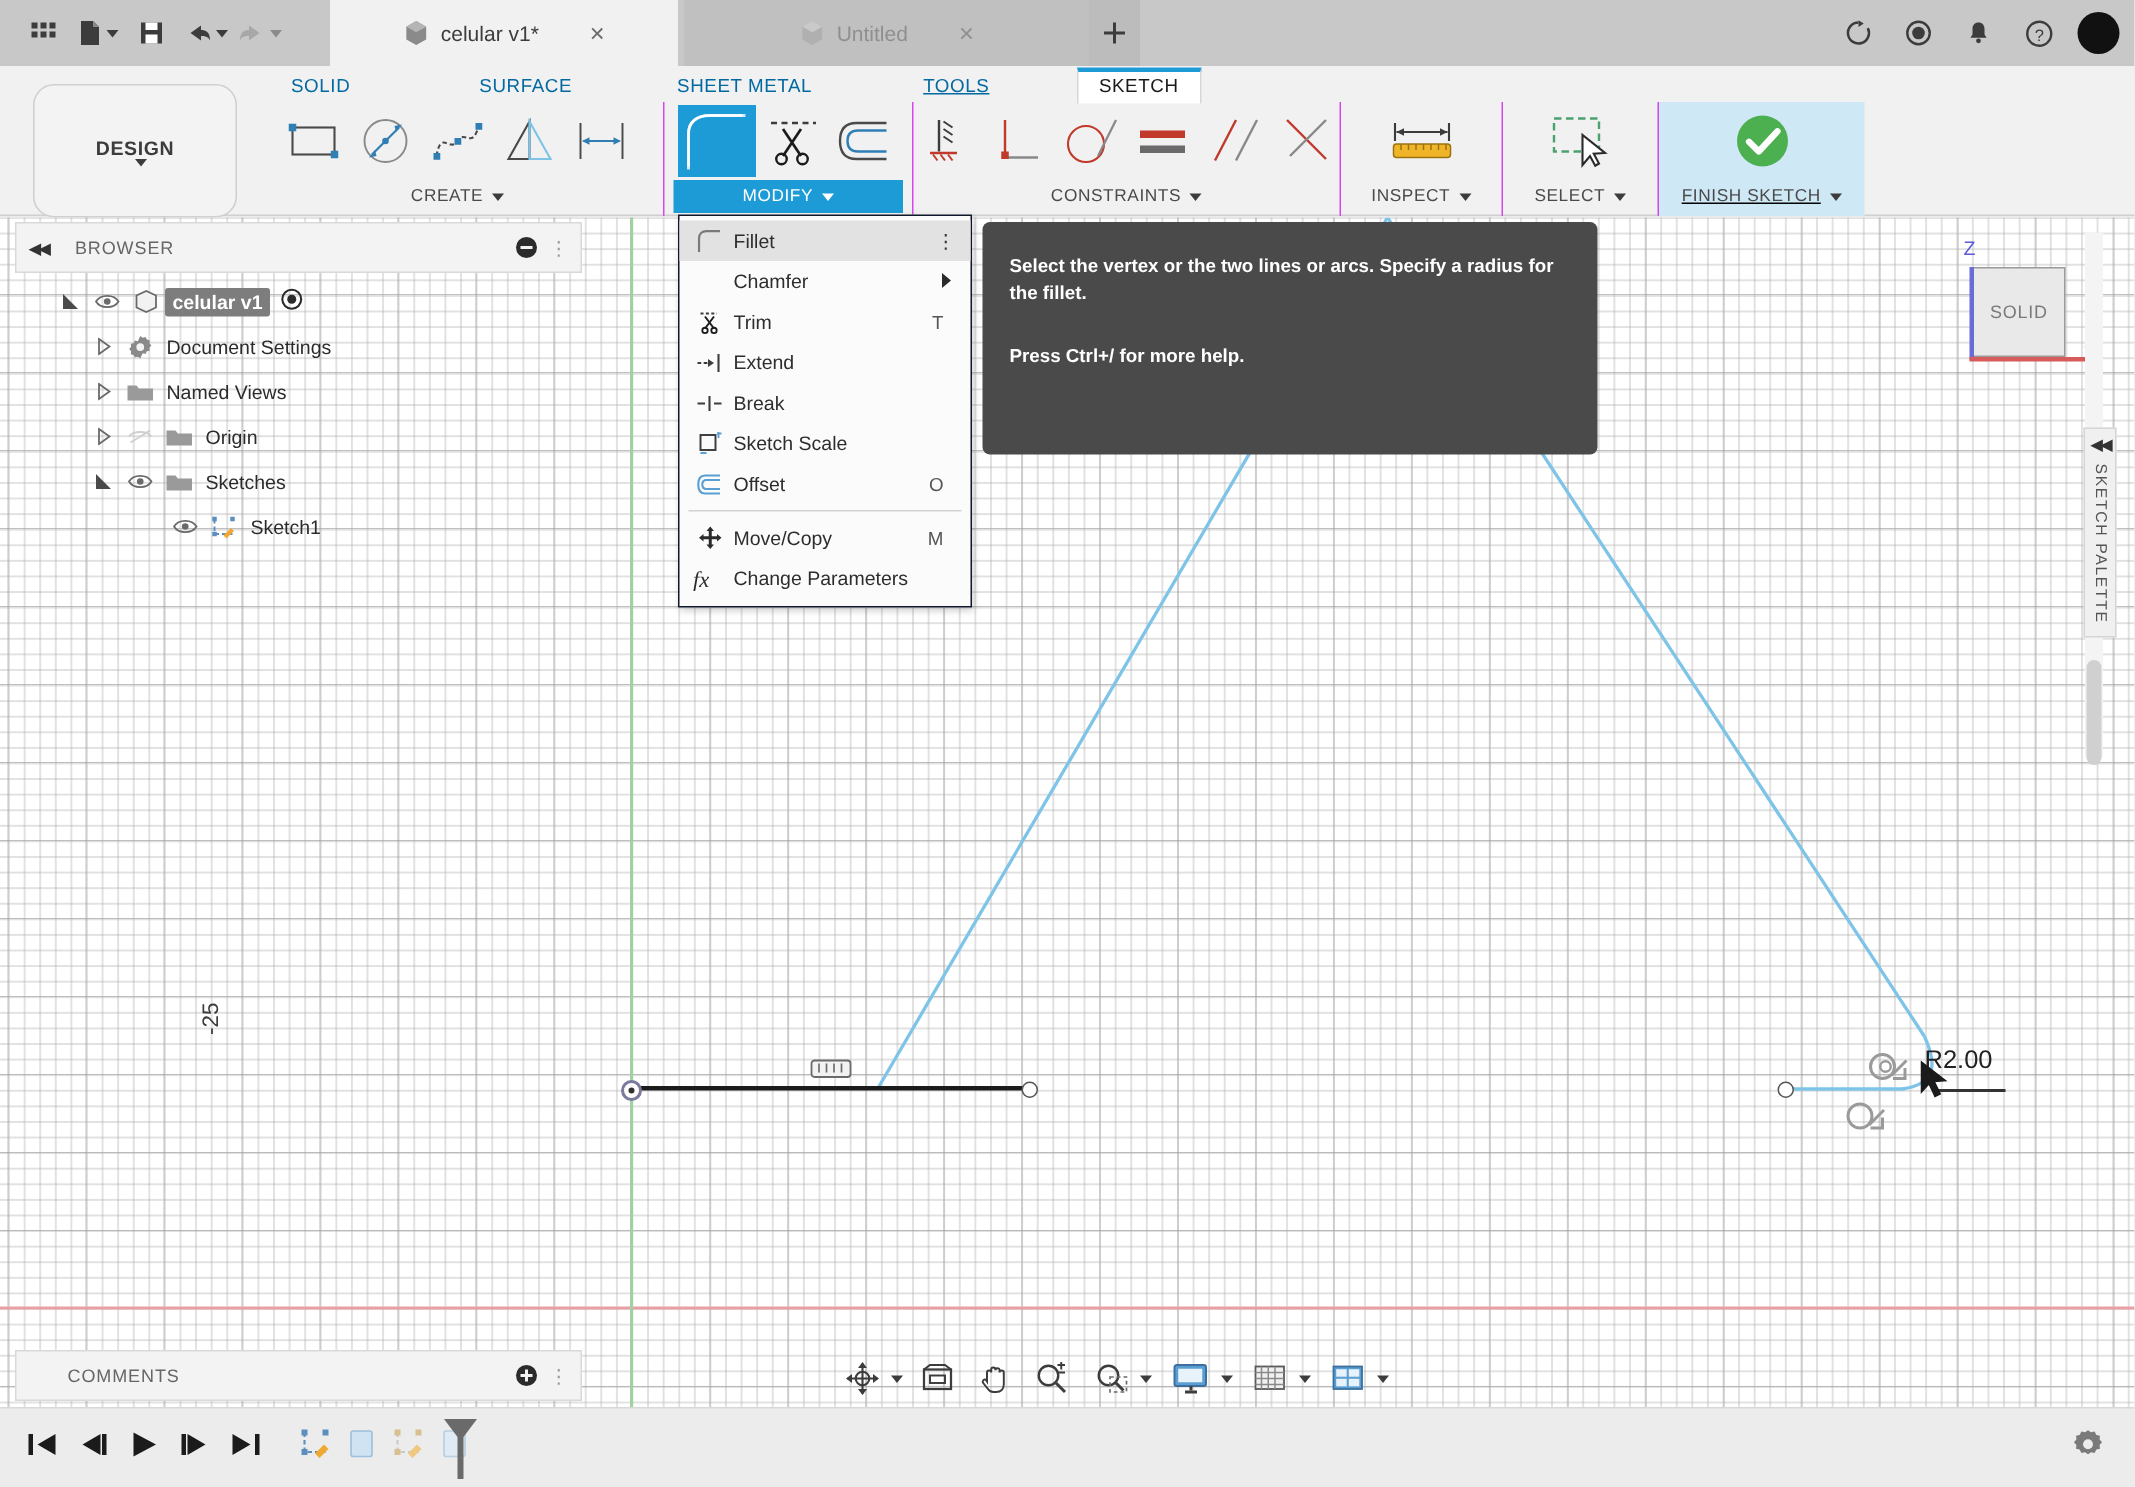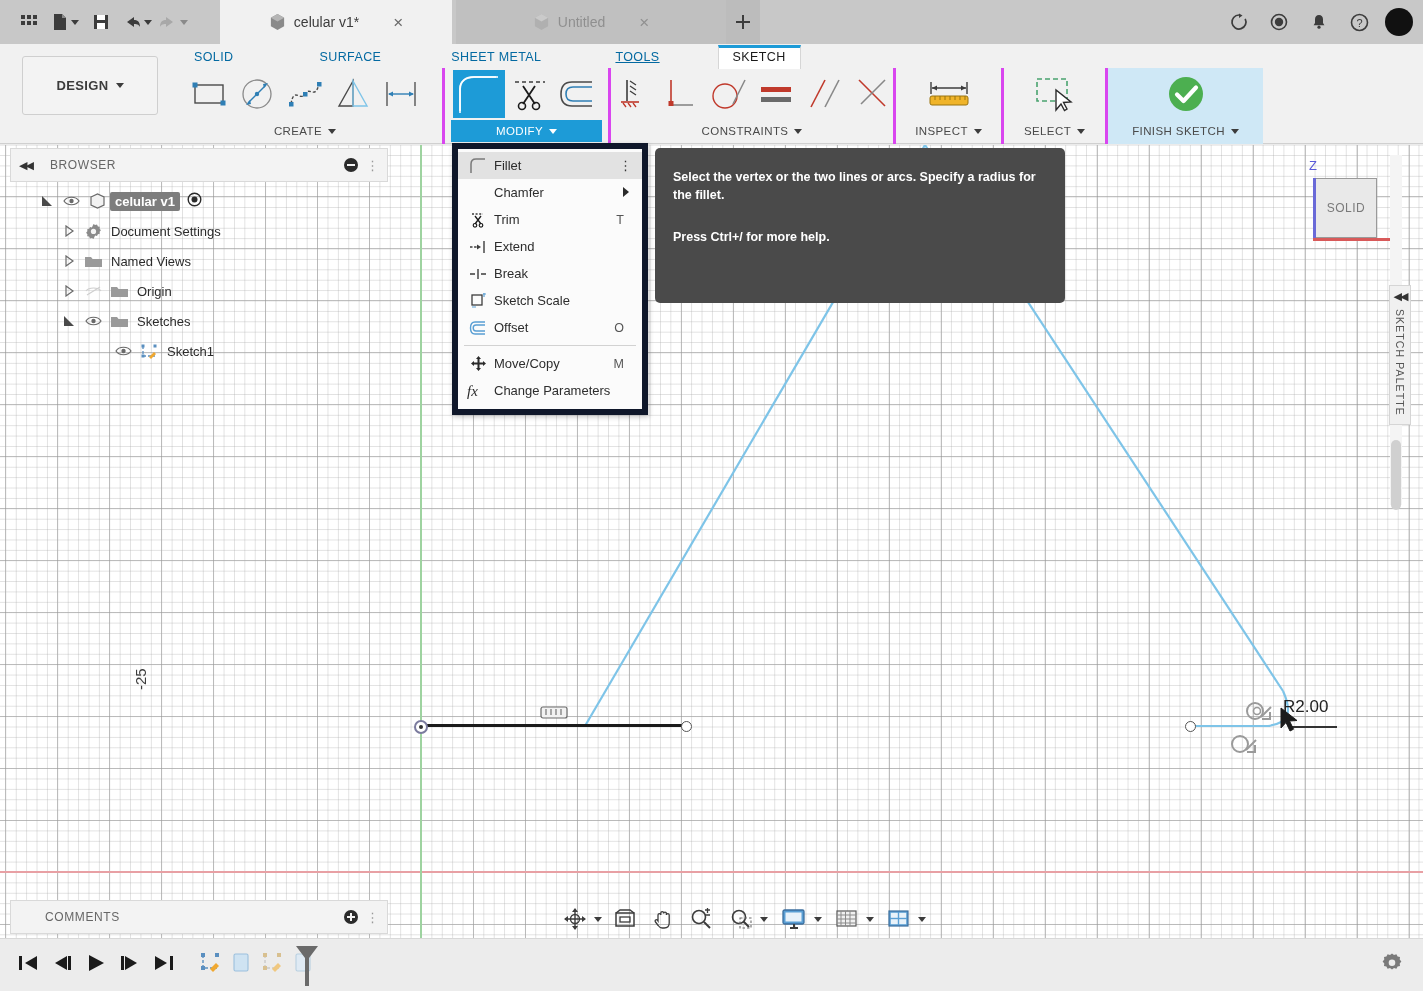--- a/index.html
+++ b/index.html
@@ -49,43 +49,43 @@
   .plusbtn { width: 34px; height: 44px; display:flex; align-items:center; justify-content:center; background: #bcbcbc; }
   .avatar { width: 28px; height: 28px; border-radius: 50%; background: #111; margin-left: 6px; }
 
   
   .ribbon {
     position: absolute; left: 0; top: 44px; width: 1423px; height: 100px;
     background: #f1f1f1;
     border-bottom: 1px solid #d0d0d0;
   }
   .design-box {
-    position: absolute; left: 22px; top: 12px; width: 136px; height: 59px;
-    border: 1px solid #cfcfcf; border-radius: 3px; background: #f3f3f3;
+    position: absolute; left: 22px; top: 12px; width: 136px; height: 89px;
+    border: 1px solid #cfcfcf; border-radius: 14px; background: #f3f3f3;
     display: flex; align-items: center; justify-content: center;
-    font-size: 13px; font-weight: bold; color: #3c3c3c; letter-spacing: .4px;
+    font-size: 13px; font-weight: bold; color: #3c3c3c; letter-spacing: .4px; flex-direction: column;
   }
   .design-box .caret { margin-left: 7px; }
 
   .tabrow { position: absolute; left: 160px; top: 0px; height: 24px; display: flex; align-items: center; }
   .rtab {
     font-size: 12.5px; color: #0369a1; letter-spacing: .4px;
     padding: 4px 14px 5px 14px; margin-top: 2px;
     white-space: nowrap;
   }
   .rtab.active {
     background: #ffffff; color: #1a1a1a;
     border-top: 3px solid #1d9bd7;
     border-left: 1px solid #d6d6d6; border-right: 1px solid #d6d6d6;
     padding-top: 2px;
   }
 
   .panels { position: absolute; left: 168px; top: 24px; height: 76px; display: flex; align-items: flex-start; }
   .panel { position: relative; height: 76px; display: flex; flex-direction: column; align-items: center; padding: 0 6px; }
-  .panel + .panel { border-left: 3px solid #d946ef; }
+  .panel + .panel { border-left: 1px solid #d946ef; }
   .panel-icons { display: flex; align-items: center; height: 52px; gap: 2px; }
   .panel-label {
     font-size: 11.5px; color: #4a4a4a; letter-spacing: .4px;
     display: flex; align-items: center; justify-content: center; gap: 4px;
     height: 22px; width: 100%;
   }
   .panel.modify .panel-label { background: #1d9bd7; color: #fff; }
   .panel.modify .panel-label .caret { border-top-color: #fff; }
   .panel.finish { background: #cfe8f6; }
   .ico { width: 46px; height: 48px; display: flex; align-items: center; justify-content: center; }
@@ -152,21 +152,21 @@
   .origin-pt { position: absolute; left: 414px; top: 720px; width: 14px; height: 14px; border-radius: 50%; border: 2px solid #7b7b9e; background: #fff; }
   .origin-pt::after { content:''; position:absolute; left:3px; top:3px; width:4px; height:4px; border-radius:50%; background:#333; }
   .blackline { position: absolute; left: 420px; top: 724px; width: 267px; height: 3px; background: #1b1b1b; }
   .fixicon { position: absolute; left: 540px; top: 706px; width: 28px; height: 14px; }
   .cursor-arrow { position: absolute; left: 1279px; top: 706px; }
   .ghost { position: absolute; }
 
   
   .menu {
     position: absolute; left: 452px; top: 143px; width: 196px;
-    background: #fbfbfb; border: 6px solid #0f172a;
+    background: #fbfbfb; border: 1px solid #0f172a;
     box-shadow: 1px 2px 5px rgba(0,0,0,.22);
     padding: 3px 0 5px 0;
     z-index: 40;
   }
   .mi { position: relative; display: flex; align-items: center; height: 27px; font-size: 13px; color: #2d2d2d; padding-left: 8px; }
   .mi.hl { background: #e2e2e2; }
   .mi .mic { width: 24px; display: flex; align-items: center; justify-content: center; flex: none; }
   .mi .mtext { padding-left: 4px; }
   .mi .mkey { margin-left: auto; padding-right: 18px; color: #555; font-size: 12.5px; }
   .mi .mdots { margin-left: auto; padding-right: 10px; color: #333; font-size: 13px; letter-spacing: 0; line-height: 6px; }
@@ -495,21 +495,21 @@
                 <path d="M27 17 L27 37 L32 31 L35.5 37.5 L38 36 L34.5 29.5 L42 29 Z" fill="#ffffff" stroke="#2b2b2b" stroke-width="1.4"></path>
               </svg>
           </div>
         </div>
         <div class="panel-label">
           <span>SELECT</span>
           <div class="caret"></div>
         </div>
       </div>
 
-      <div class="panel finish" style="width:158px;">
+      <div class="panel finish" style="width:138px;text-decoration:underline;">
         <div class="panel-icons">
           <div class="ico big">
             <svg width="46" height="46" viewBox="0 0 46 46">
                 <circle cx="23" cy="23" r="17" fill="#4caf50"></circle>
                 <path d="M14 23.5 L20.5 30 L33 16.5" stroke="#fff" stroke-width="4.2" fill="none" stroke-linecap="round" stroke-linejoin="round"></path>
               </svg>
           </div>
         </div>
         <div class="panel-label">
           <span>FINISH SKETCH</span>

